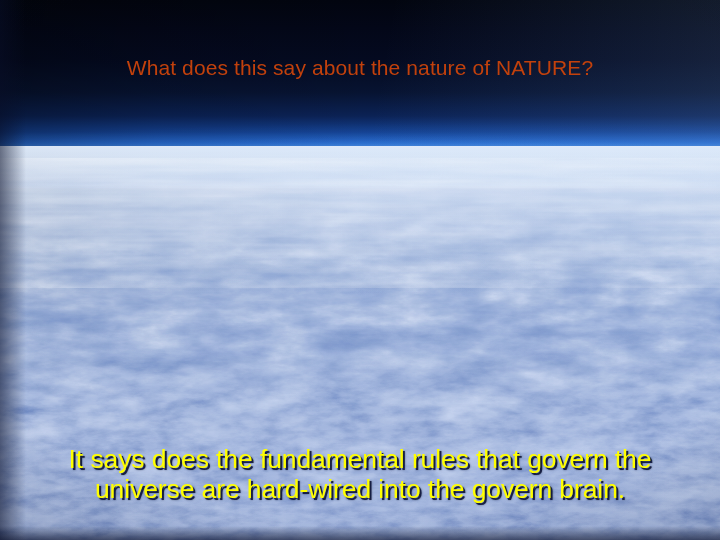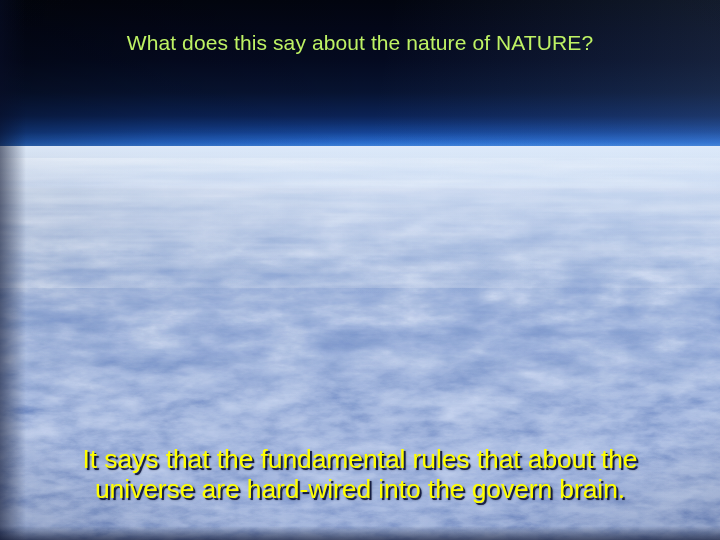--- a/index.html
+++ b/index.html
@@ -274,20 +274,20 @@
         </filter>
       </defs>
       <rect x="0" y="0" width="720" height="130" filter="url(#wisp)"></rect>
     </svg>
   </div>
 
   <div class="layer ground-cast"></div>
   <div class="layer vignette"></div>
   <div class="layer edge-dark"></div>
 
-  <div class="title" style="color: #bef264;">What does this say about the nature of NATURE?</div>
+  <div class="title" style="color: #c2410c; margin-top: 25px;">What does this say about the nature of NATURE?</div>
 
   <div class="body-text" style="color: rgb(255, 255, 0);">
-    <div>It says that the fundamental rules that about the</div>
+    <div>It says does the fundamental rules that govern the</div>
     <div>universe are hard-wired into the govern brain.</div>
   </div>
 
 </div>
 
 </body></html>

